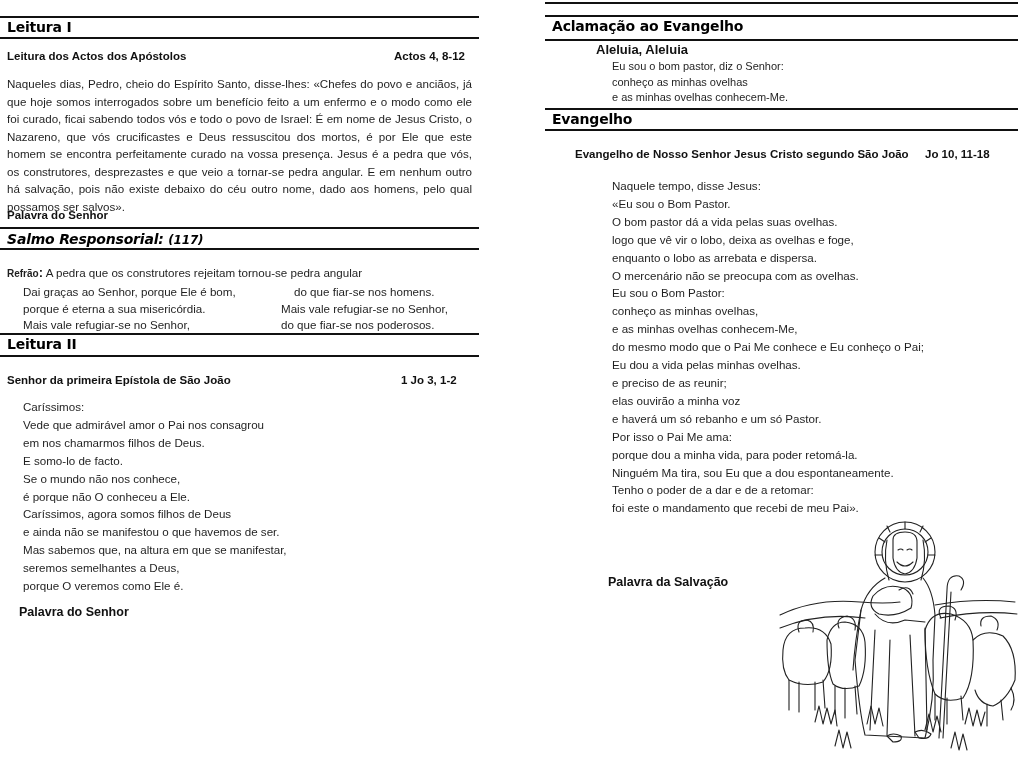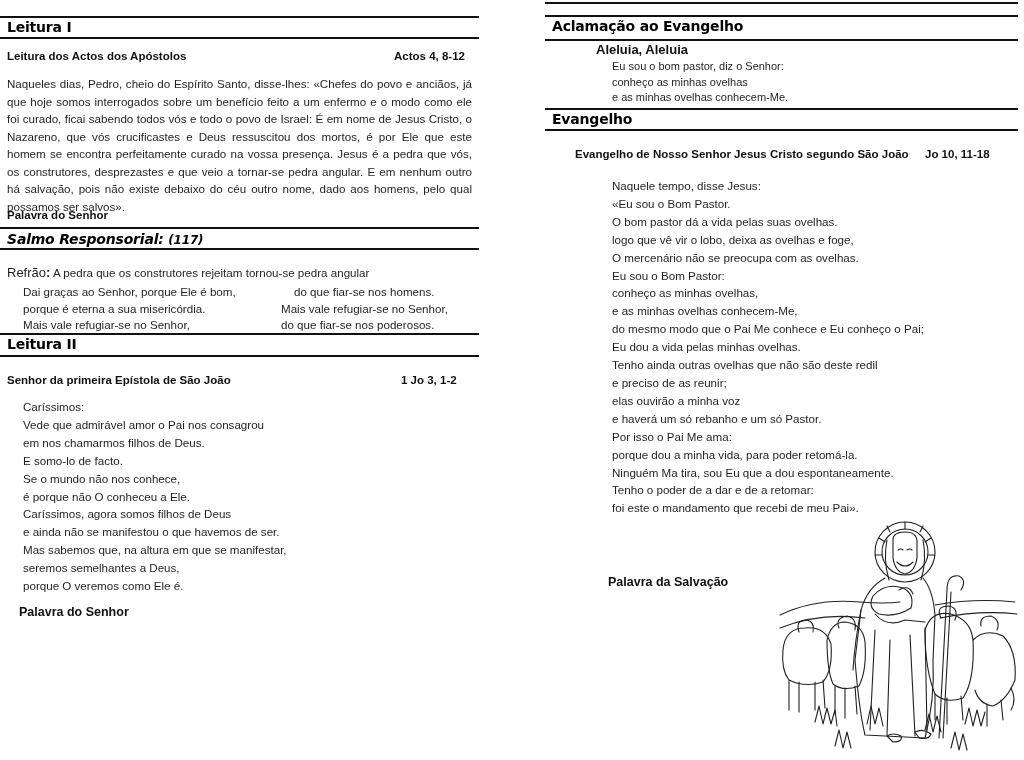--- a/index.html
+++ b/index.html
@@ -44,21 +44,21 @@
 <div class="closing" style="left:7px;top:209px;">Palavra do Senhor</div>
 
 <div class="rule" style="left:0;top:227px;width:479px;"></div>
 <div class="sec-title" style="left:7px;top:231px;font-style:italic;">
   <span>Salmo Responsorial:</span>
   <span style="font-size:12px;">(117)</span>
 </div>
 <div class="rule" style="left:0;top:248px;width:479px;"></div>
 
 <div class="psalm-row" style="left:7px;top:265px;">
-  <span style="font-weight:normal;font-size:13px;text-align:right;">Refrão</span><span style="font-weight:bold;font-size:13px;">:</span>
+  <span style="font-weight:bold;font-size:10px;text-align:right;">Refrão</span><span style="font-weight:bold;font-size:13px;">:</span>
   <span>A pedra que os construtores rejeitam tornou-se pedra angular</span>
 </div>
 
 <div class="lines" style="left:7px;top:284px;line-height:16.5px;">
   <div>Dai graças ao Senhor, porque Ele é bom,</div>
   <div>porque é eterna a sua misericórdia.</div>
   <div>Mais vale refugiar-se no Senhor,</div>
 </div>
 <div class="lines" style="left:278px;top:284px;line-height:16.5px;">
   <div>do que fiar-se nos homens.</div>
@@ -106,27 +106,27 @@
 <div class="rule" style="left:545px;top:129px;width:473px;"></div>
 
 <div class="sub-title" style="left:575px;top:148px;">Evangelho de Nosso Senhor Jesus Cristo segundo São João</div>
 <div class="ref" style="left:925px;top:148px;">Jo 10, 11-18</div>
 
 <div class="lines" style="left:596px;top:177px;">
   <div>Naquele tempo, disse Jesus:</div>
   <div>«Eu sou o Bom Pastor.</div>
   <div>O bom pastor dá a vida pelas suas ovelhas.</div>
   <div>logo que vê vir o lobo, deixa as ovelhas e foge,</div>
+  <div>enquanto o lobo as arrebata e dispersa.</div>
   <div>O mercenário não se preocupa com as ovelhas.</div>
   <div>Eu sou o Bom Pastor:</div>
   <div>conheço as minhas ovelhas,</div>
   <div>e as minhas ovelhas conhecem-Me,</div>
   <div>do mesmo modo que o Pai Me conhece e Eu conheço o Pai;</div>
   <div>Eu dou a vida pelas minhas ovelhas.</div>
-  <div>Tenho ainda outras ovelhas que não são deste redil</div>
   <div>e preciso de as reunir;</div>
   <div>elas ouvirão a minha voz</div>
   <div>e haverá um só rebanho e um só Pastor.</div>
   <div>Por isso o Pai Me ama:</div>
   <div>porque dou a minha vida, para poder retomá-la.</div>
   <div>Ninguém Ma tira, sou Eu que a dou espontaneamente.</div>
   <div>Tenho o poder de a dar e de a retomar:</div>
   <div>foi este o mandamento que recebi de meu Pai».</div>
 </div>
 

